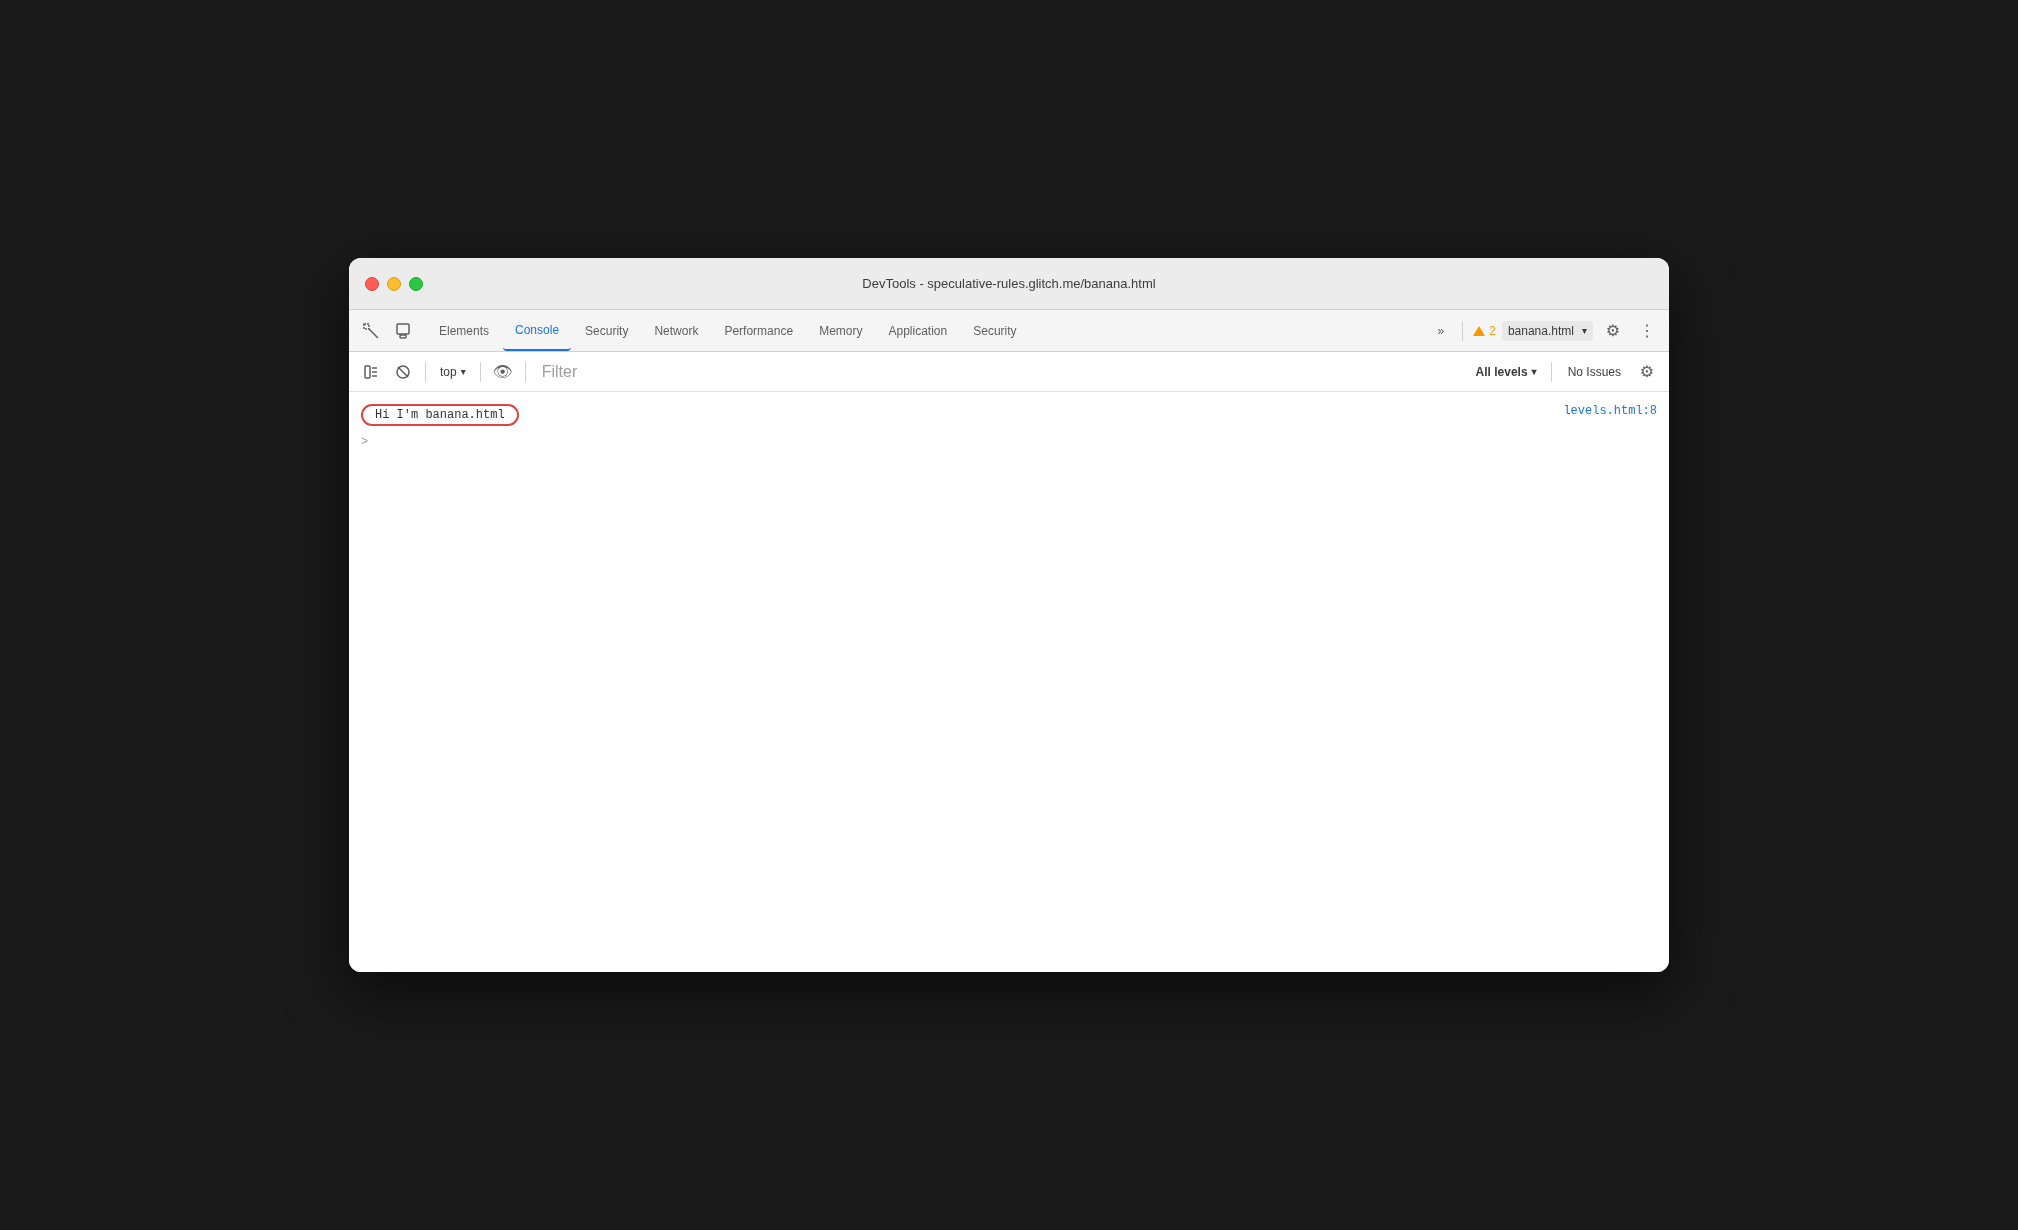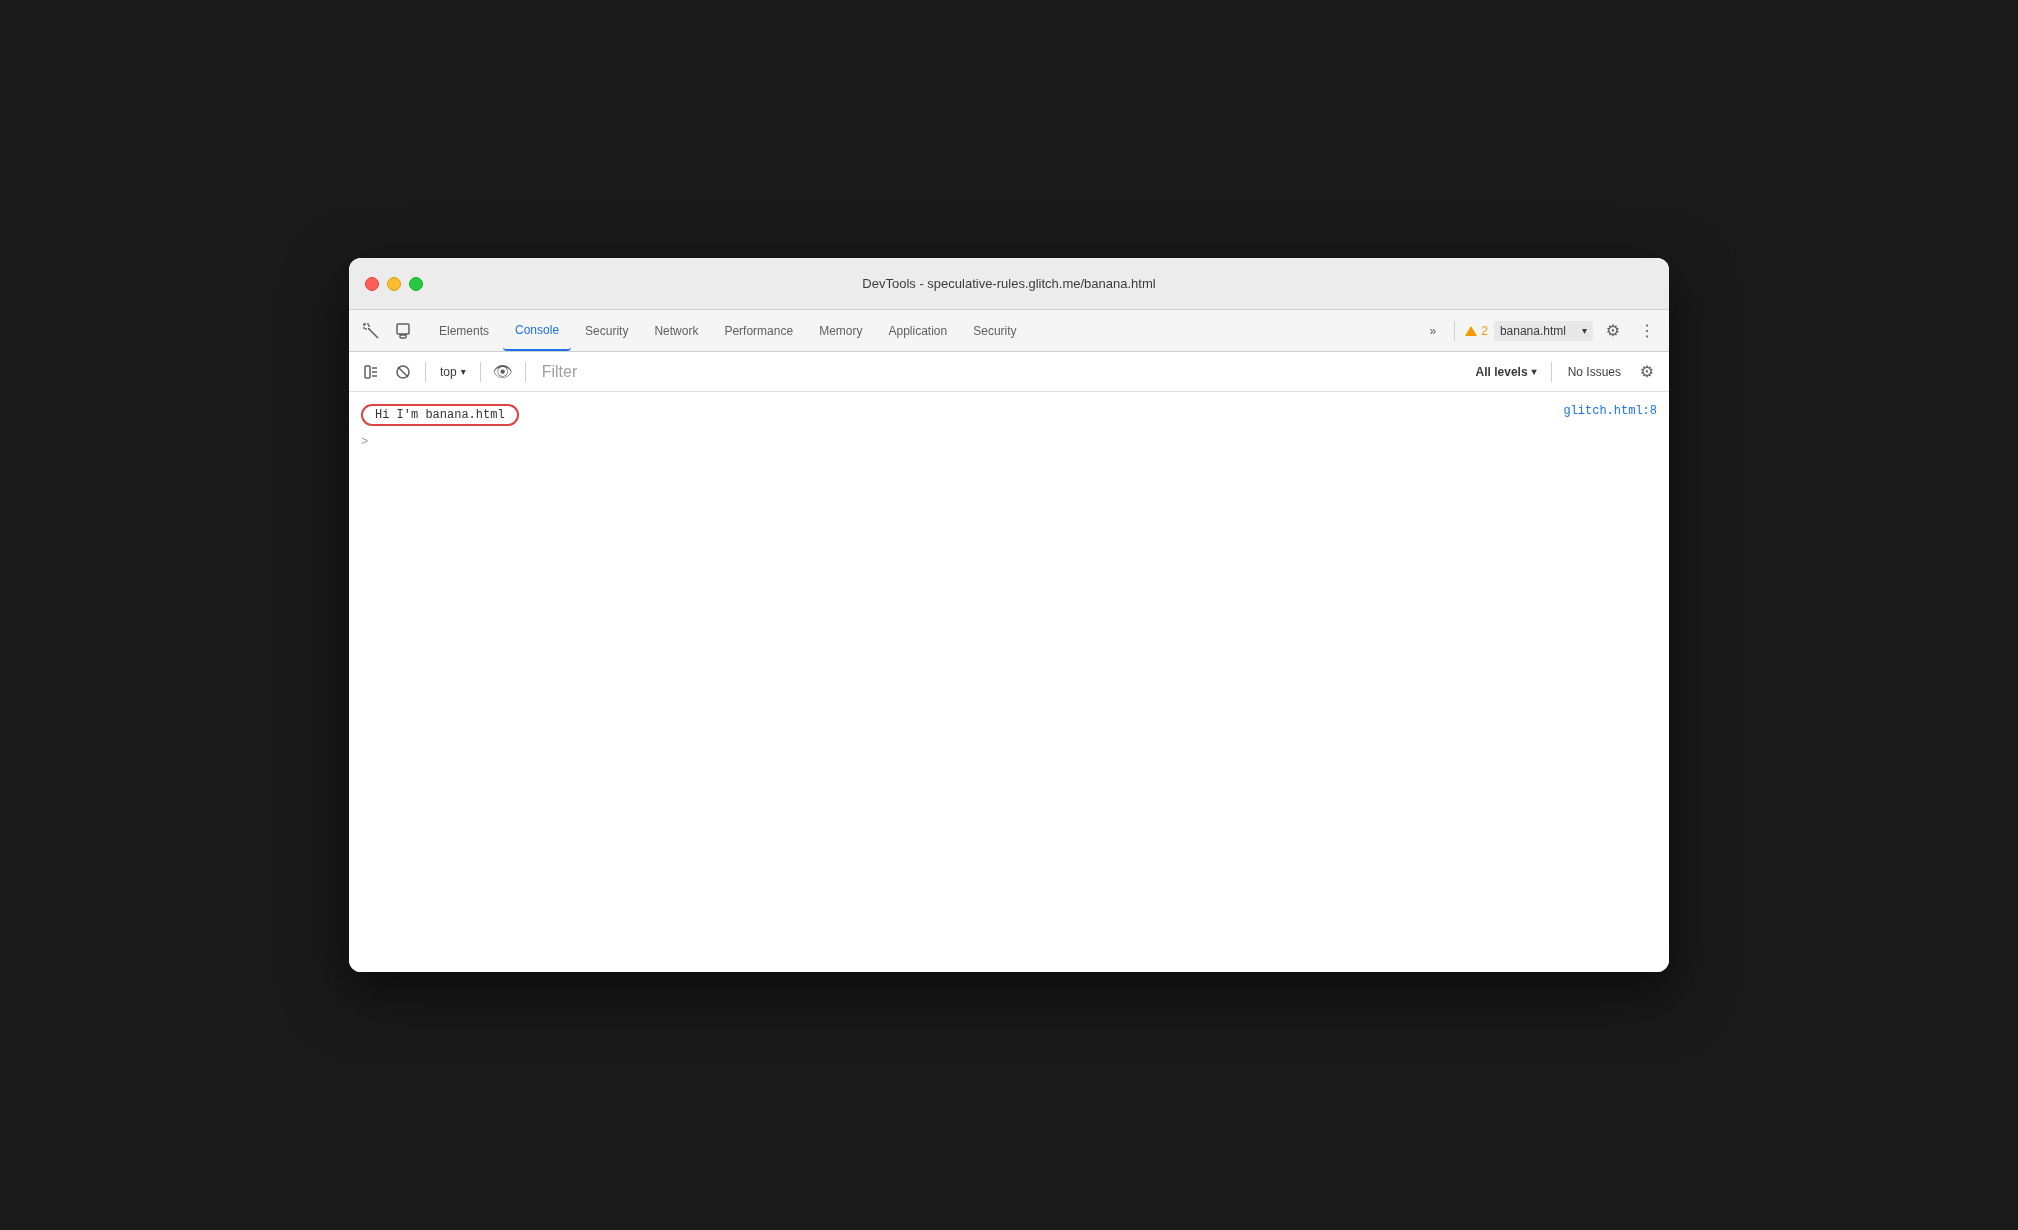--- a/index.html
+++ b/index.html
@@ -118,21 +118,21 @@
     .warning-triangle {
       width: 0;
       height: 0;
       border-left: 6px solid transparent;
       border-right: 6px solid transparent;
       border-bottom: 10px solid #f59b00;
     }
     .file-selector {
       display: flex;
       align-items: center;
-      gap: 16px;
+      gap: 8px;
       font-size: 12px;
       color: #3c3c3c;
       cursor: pointer;
       padding: 3px 6px;
       border-radius: 3px;
       background: #e8e8e8;
     }
     .settings-btn, .more-vert-btn {
       width: 28px;
       height: 28px;
@@ -381,20 +381,20 @@
     <div class="console-settings-btn">
       <span>⚙</span>
     </div>
   </div>
 
   <div class="console-content">
     <div class="console-row">
       <div class="console-message">
         <span class="console-log-text">Hi I'm banana.html</span>
       </div>
-      <a class="console-source-link">glitch.html:8</a>
+      <a class="console-source-link">levels.html:8</a>
     </div>
     <div class="console-expand-row">
       <span class="expand-arrow">&gt;</span>
     </div>
   </div>
 
 </div>
 
 </body></html>

